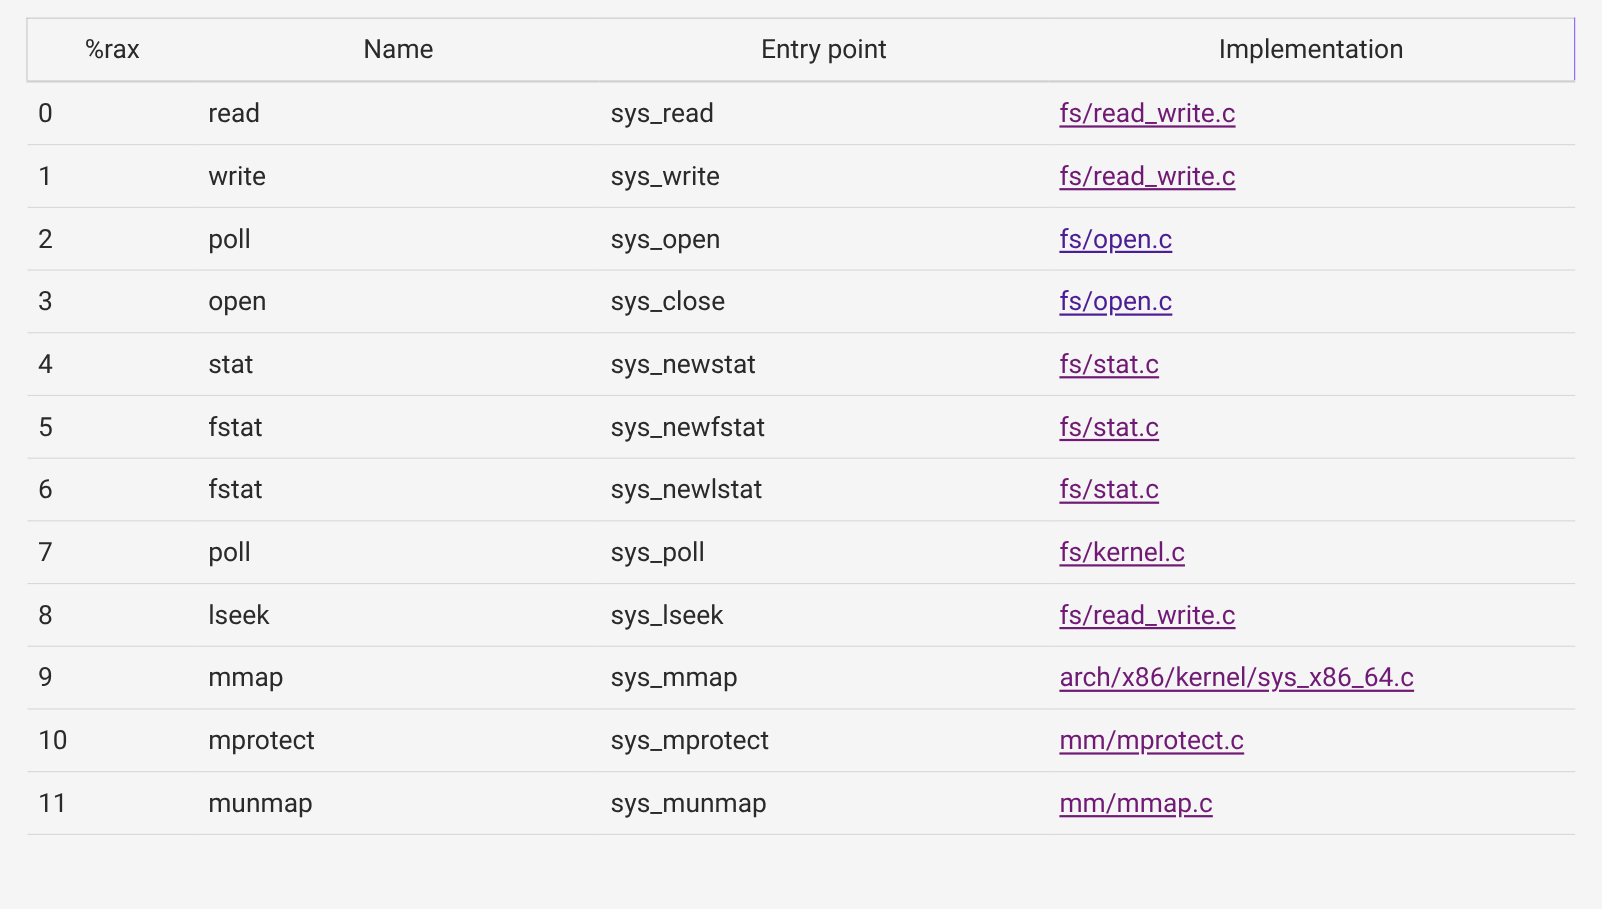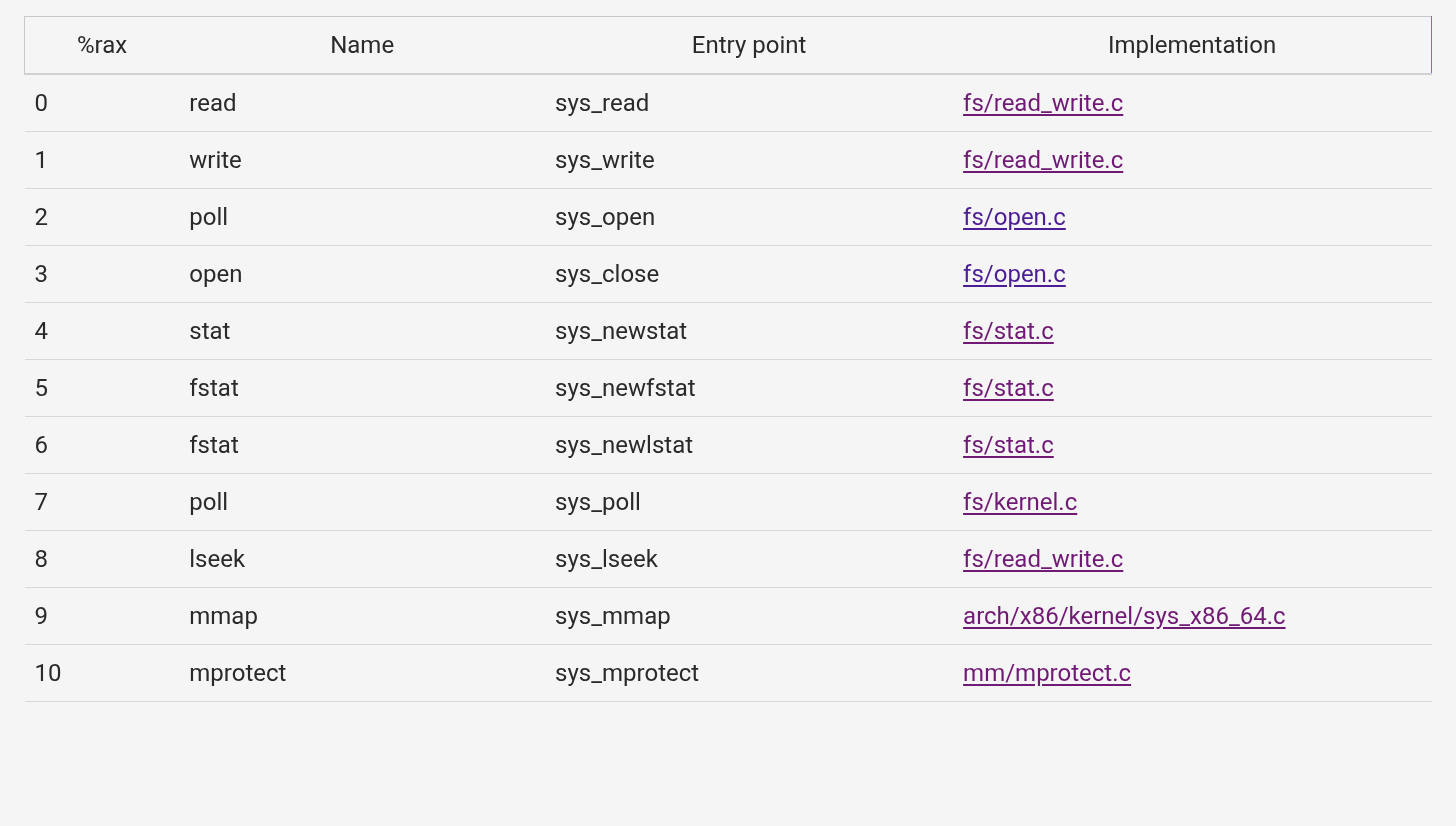--- a/index.html
+++ b/index.html
@@ -136,14 +136,20 @@
         <td class="col-name">mmap</td>
         <td class="col-entry">sys_mmap</td>
         <td class="col-impl"><a href="#" class="link link-blue">arch/x86/kernel/sys_x86_64.c</a></td>
       </tr>
       <tr>
         <td class="col-rax">10</td>
         <td class="col-name">mprotect</td>
         <td class="col-entry">sys_mprotect</td>
         <td class="col-impl"><a href="#" class="link link-blue">mm/mprotect.c</a></td>
       </tr>
+      <tr>
+        <td class="col-rax">11</td>
+        <td class="col-name">munmap</td>
+        <td class="col-entry">sys_munmap</td>
+        <td class="col-impl"><a href="#" class="link link-blue">mm/mmap.c</a></td>
+      </tr>
     </tbody>
 </table>
 
 </body></html>

